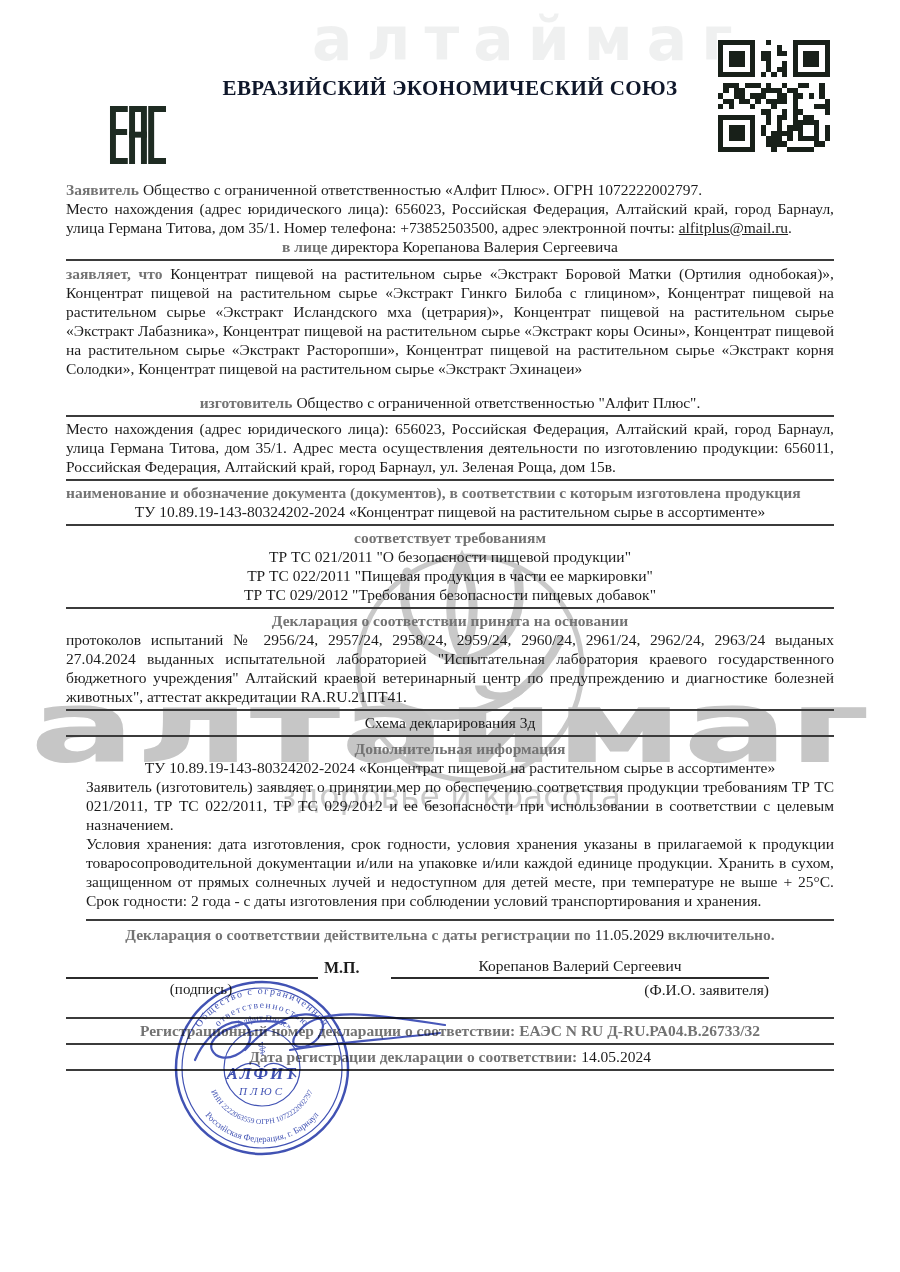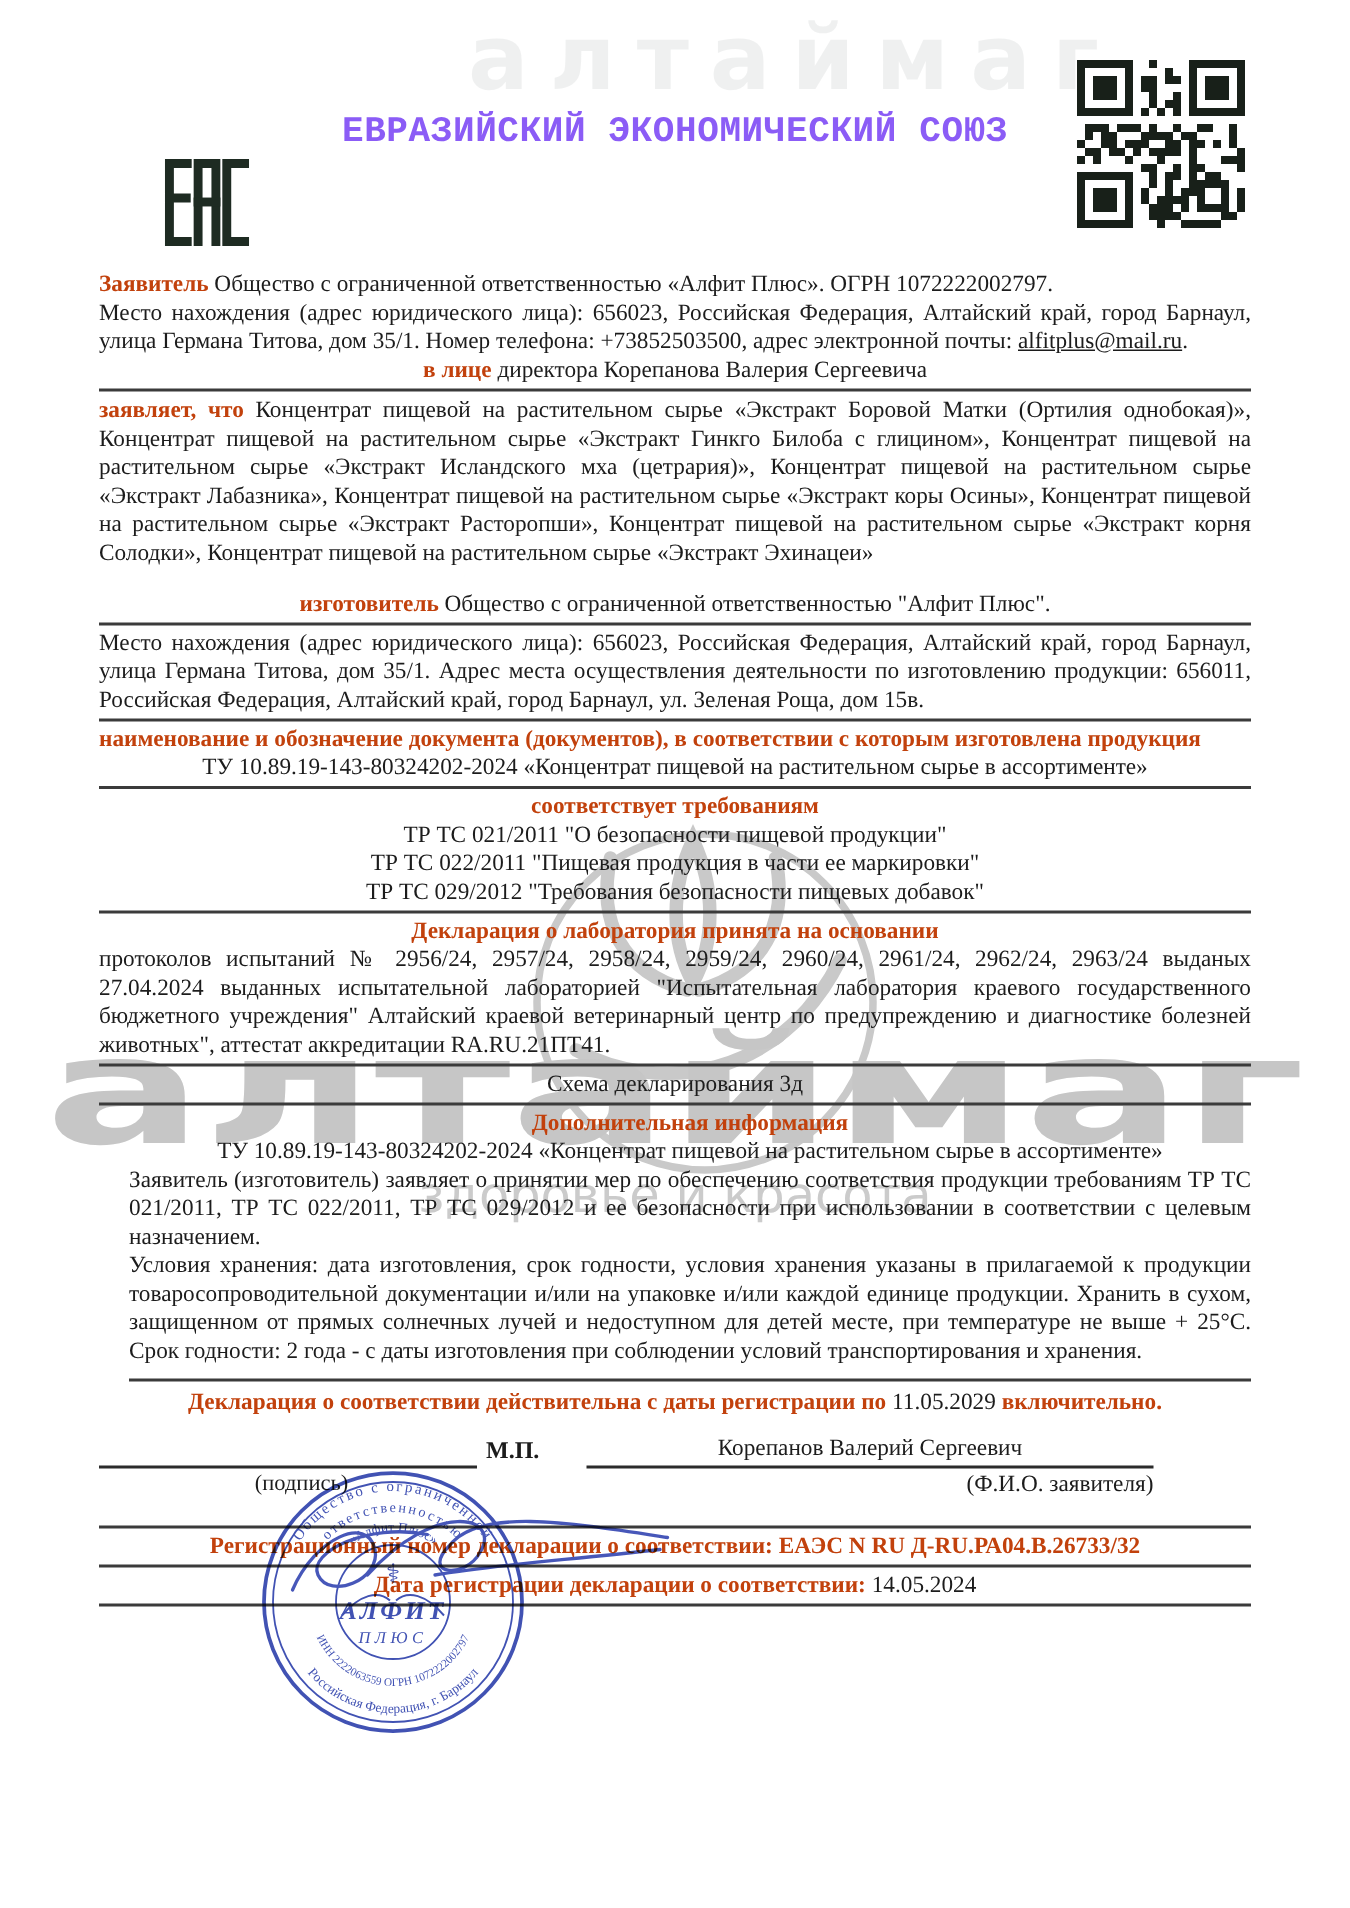--- a/index.html
+++ b/index.html
@@ -11,31 +11,31 @@
   .wm-top{
     position:absolute;left:312px;top:4px;z-index:0;
     font-family:"DejaVu Sans",sans-serif;font-weight:bold;font-size:60px;
     letter-spacing:14px;color:#9aa0a0;opacity:.15;white-space:nowrap;
   }
   .wm-mid{position:absolute;left:0;top:538px;z-index:0;}
   
   .header{position:absolute;left:0;top:0;width:900px;height:178px;z-index:1;}
   .eac{position:absolute;left:106px;top:106px;width:64px;height:58px;}
   .titles{position:absolute;left:0;top:76px;width:900px;text-align:center;}
-  .titles div{font-weight:bold;font-size:24px;letter-spacing:.4px;color:#8b5cf6;line-height:25px;font-family:Liberation Mono, monospace;}
+  .titles div{font-weight:bold;font-size:21px;letter-spacing:.4px;color:#0f172a;line-height:25px;}
   .qr{position:absolute;left:718px;top:40px;width:112px;height:112px;}
   
   .content{position:absolute;left:66px;top:178px;width:768px;z-index:1;
     font-size:15.5px;line-height:19px;}
   .content p{margin:0;text-align:justify;}
   .content p.l{text-align:center;}
   .sec{border-bottom:2px solid #3b3b3b;padding:2px 0 3px 0;}
   .plain{padding:3px 0 0 0;margin-bottom:13px;}
   .padb{padding-bottom:9px;margin-left:20px;}
-  b{color:#c2410c;}
+  b{color:#737373;}
   .u{text-decoration:underline;}
   
   .validity{padding:4px 0 3px 0;}
   .sigblock{position:relative;height:64px;}
   .sl{position:absolute;border-bottom:2px solid #2b2b2b;height:0;}
   .sl.left{left:0;top:30px;width:252px;}
   .sl.right{left:325px;top:30px;width:378px;}
   .sig-cap{position:absolute;left:55px;top:33px;width:160px;text-align:center;font-size:15px;}
   .mp{position:absolute;left:258px;top:11px;font-weight:bold;font-size:16px;}
   .sig-name{position:absolute;left:325px;top:9px;width:378px;text-align:center;}
@@ -240,21 +240,21 @@
 
 
   <div class="sec">
     <p class="l"><b>соответствует требованиям</b></p>
     <p class="l">ТР ТС 021/2011 "О безопасности пищевой продукции"</p>
     <p class="l">ТР ТС 022/2011 "Пищевая продукция в части ее маркировки"</p>
     <p class="l">ТР ТС 029/2012 "Требования безопасности пищевых добавок"</p>
   </div>
 
   <div class="sec">
-    <p class="l"><b>Декларация о лаборатория принята на основании</b></p>
+    <p class="l"><b>Декларация о соответствии принята на основании</b></p>
     <p>протоколов испытаний № 2956/24, 2957/24, 2958/24, 2959/24, 2960/24, 2961/24, 2962/24, 2963/24 выданых 27.04.2024 выданных испытательной лабораторией "Испытательная лаборатория краевого государственного бюджетного учреждения" Алтайский краевой ветеринарный центр по предупреждению и диагностике болезней животных", аттестат аккредитации RA.RU.21ПТ41.</p>
   </div>
 
   <div class="sec">
     <p class="l">Схема декларирования 3д</p>
   </div>
 
   <div class="sec padb">
     <p class="l"><b>Дополнительная информация</b></p>
     <p class="l">ТУ 10.89.19-143-80324202-2024 «Концентрат пищевой на растительном сырье в ассортименте»</p>

